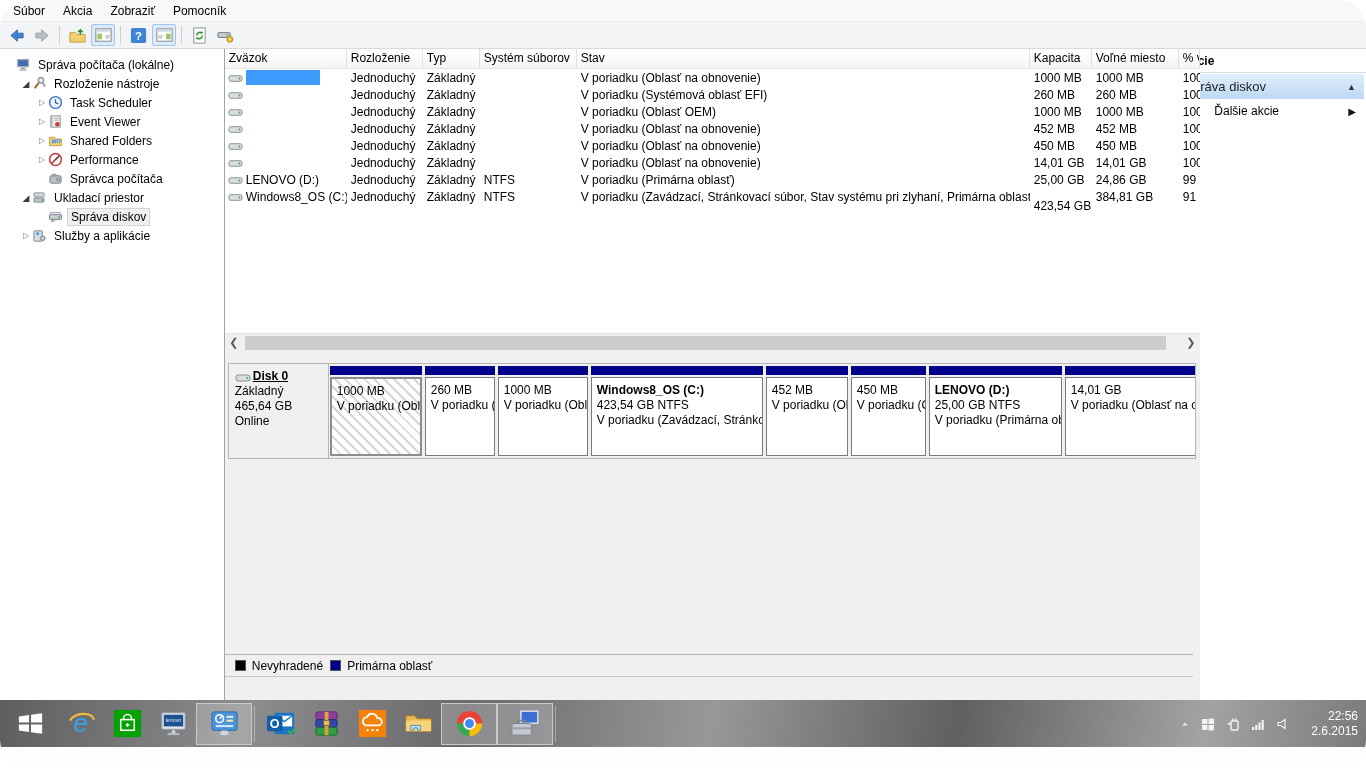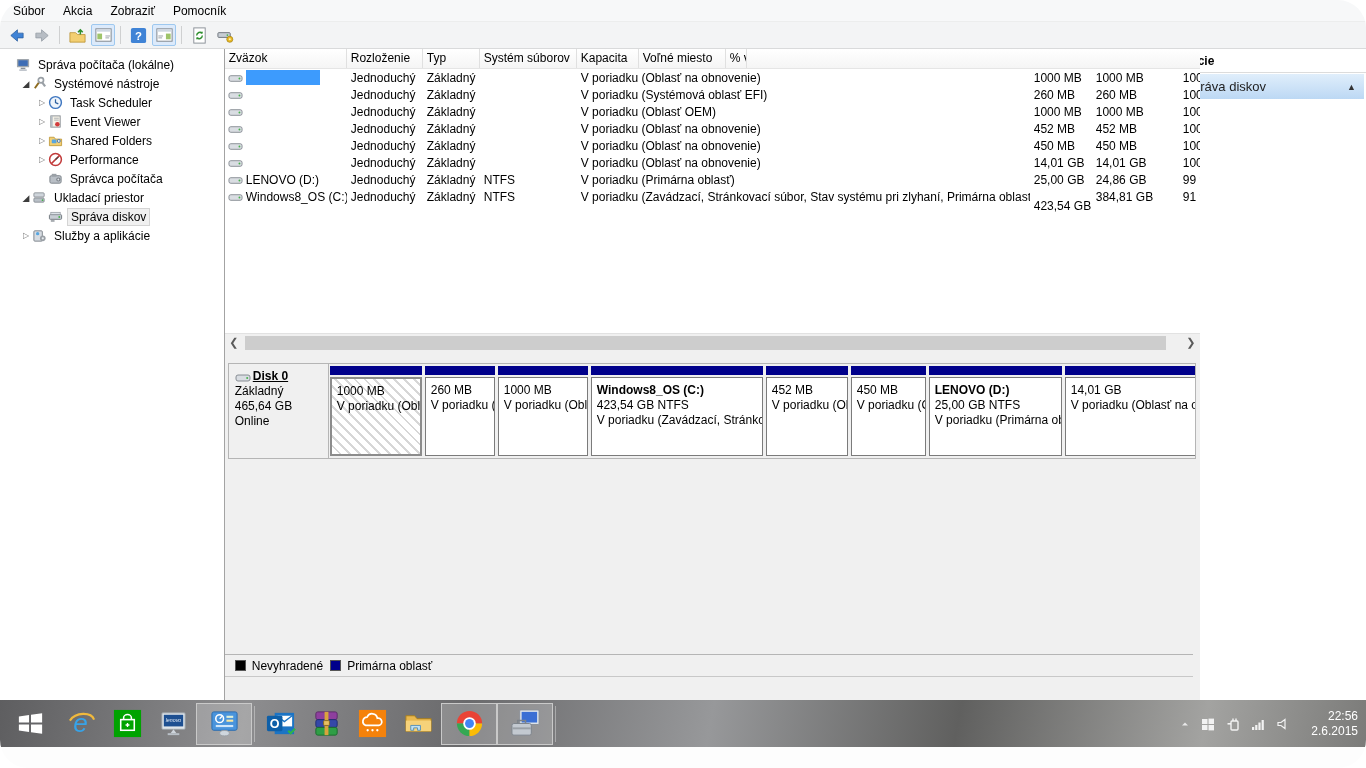--- a/index.html
+++ b/index.html
@@ -174,21 +174,21 @@
             </svg></span>
           <span class="tree-label">Správa počítača (lokálne)</span>
         </div>
         <div class="tree-row" style="padding-left: 20px;">
           <span class="tree-arrow exp">◢</span>
           <span class="ic"><svg viewBox="0 0 16 16">
               <path d="M3 13 L8 6" stroke="#8d6b1f" stroke-width="2"></path>
               <circle cx="9.5" cy="4.5" r="2.8" fill="none" stroke="#9aa0a6" stroke-width="1.8"></circle>
               <path d="M11 7 L14 11" stroke="#9aa0a6" stroke-width="2.4"></path>
             </svg></span>
-          <span class="tree-label">Systémové nástroje</span>
+          <span class="tree-label">Rozloženie nástroje</span>
         </div>
         <div class="tree-row" style="padding-left: 36px;">
           <span class="tree-arrow">▷</span>
           <span class="ic"><svg viewBox="0 0 16 16">
               <circle cx="8" cy="8" r="6.3" fill="#eef4fb" stroke="#3e76c0" stroke-width="1.5"></circle>
               <path d="M8 4.5 L8 8 L11 9.5" stroke="#2c5f9e" stroke-width="1.3" fill="none"></path>
             </svg></span>
           <span class="tree-label">Task Scheduler</span>
         </div>
         <div class="tree-row" style="padding-left: 36px;">
@@ -260,20 +260,21 @@
         </div>
       </div>
 
     <div class="center-pane">
       <div class="volume-pane">
         <div class="vt-header">
             <div class="vt-h" style="width: 122px;">Zväzok</div>
             <div class="vt-h" style="width: 76px;">Rozloženie</div>
             <div class="vt-h" style="width: 57px;">Typ</div>
             <div class="vt-h" style="width: 97px;">Systém súborov</div>
+            <div class="vt-h" style="width: 453px;">Stav</div>
             <div class="vt-h" style="width: 62px;">Kapacita</div>
             <div class="vt-h" style="width: 87px;">Voľné miesto</div>
             <div class="vt-h" style="width: 21px;">% v</div>
           </div>
         <div id="vt-rows">
             <div class="vt-row">
               <div class="vt-c name" style="width: 122px;">
                 <span class="ic"><svg viewBox="0 0 16 16">
                     <rect x="1" y="5" width="14" height="6" rx="2" fill="#d9dde2" stroke="#7d838a" stroke-width="0.9"></rect>
                     <circle cx="12.2" cy="8" r="1" fill="#45b14a"></circle>
@@ -499,20 +500,24 @@
             </div>
           </div>
       </div>
     </div>
 
     <div class="actions-pane">
       <div class="actions-title">Akcie</div>
       <div class="actions-section">
         <span class="sect-label">Správa diskov</span>
         <span class="sect-arrow">▲</span>
+      </div>
+      <div class="actions-item">
+        <span class="item-label">Ďalšie akcie</span>
+        <span class="item-arrow">▶</span>
       </div>
     </div>
   </div>
 
   <div class="taskbar" id="taskbar">
       <div class="tb-app start">
         <span class="ic"><svg viewBox="0 0 32 32">
             <g fill="#fff">
               <path d="M4 8.7 L14.5 7.2 V15 H4 Z"></path>
               <path d="M16.5 6.9 L28 5.3 V15 H16.5 Z"></path>

